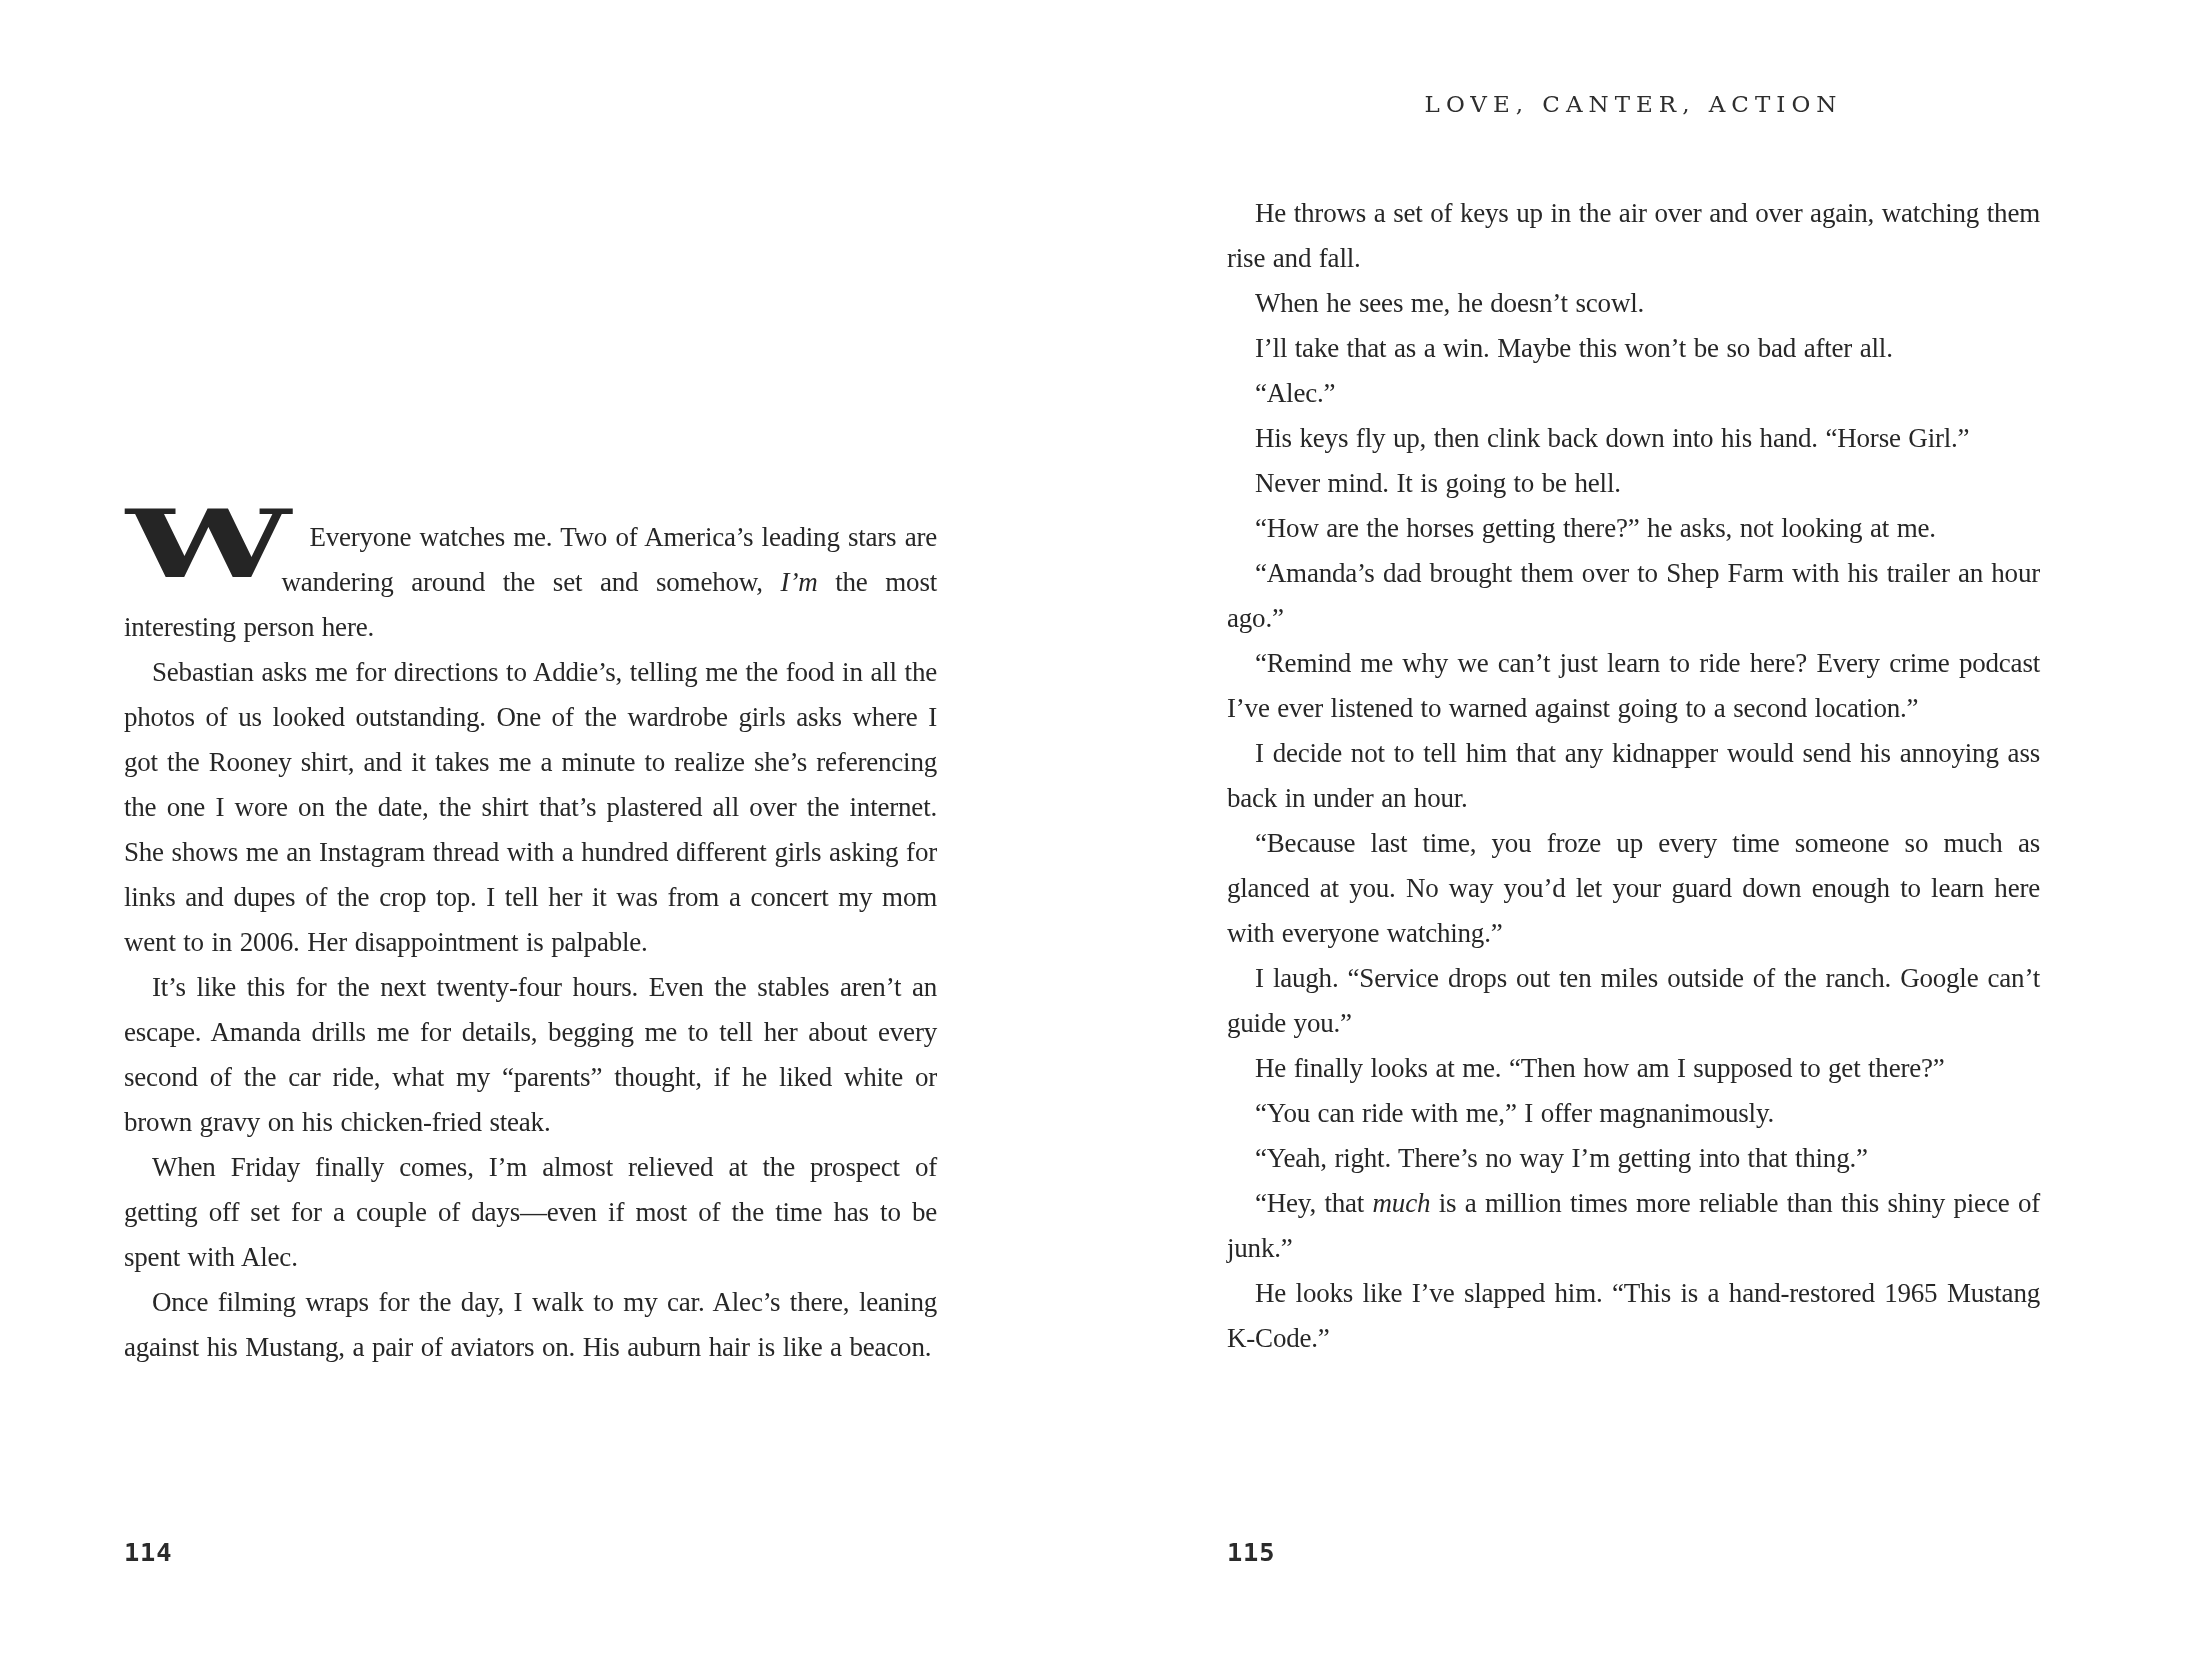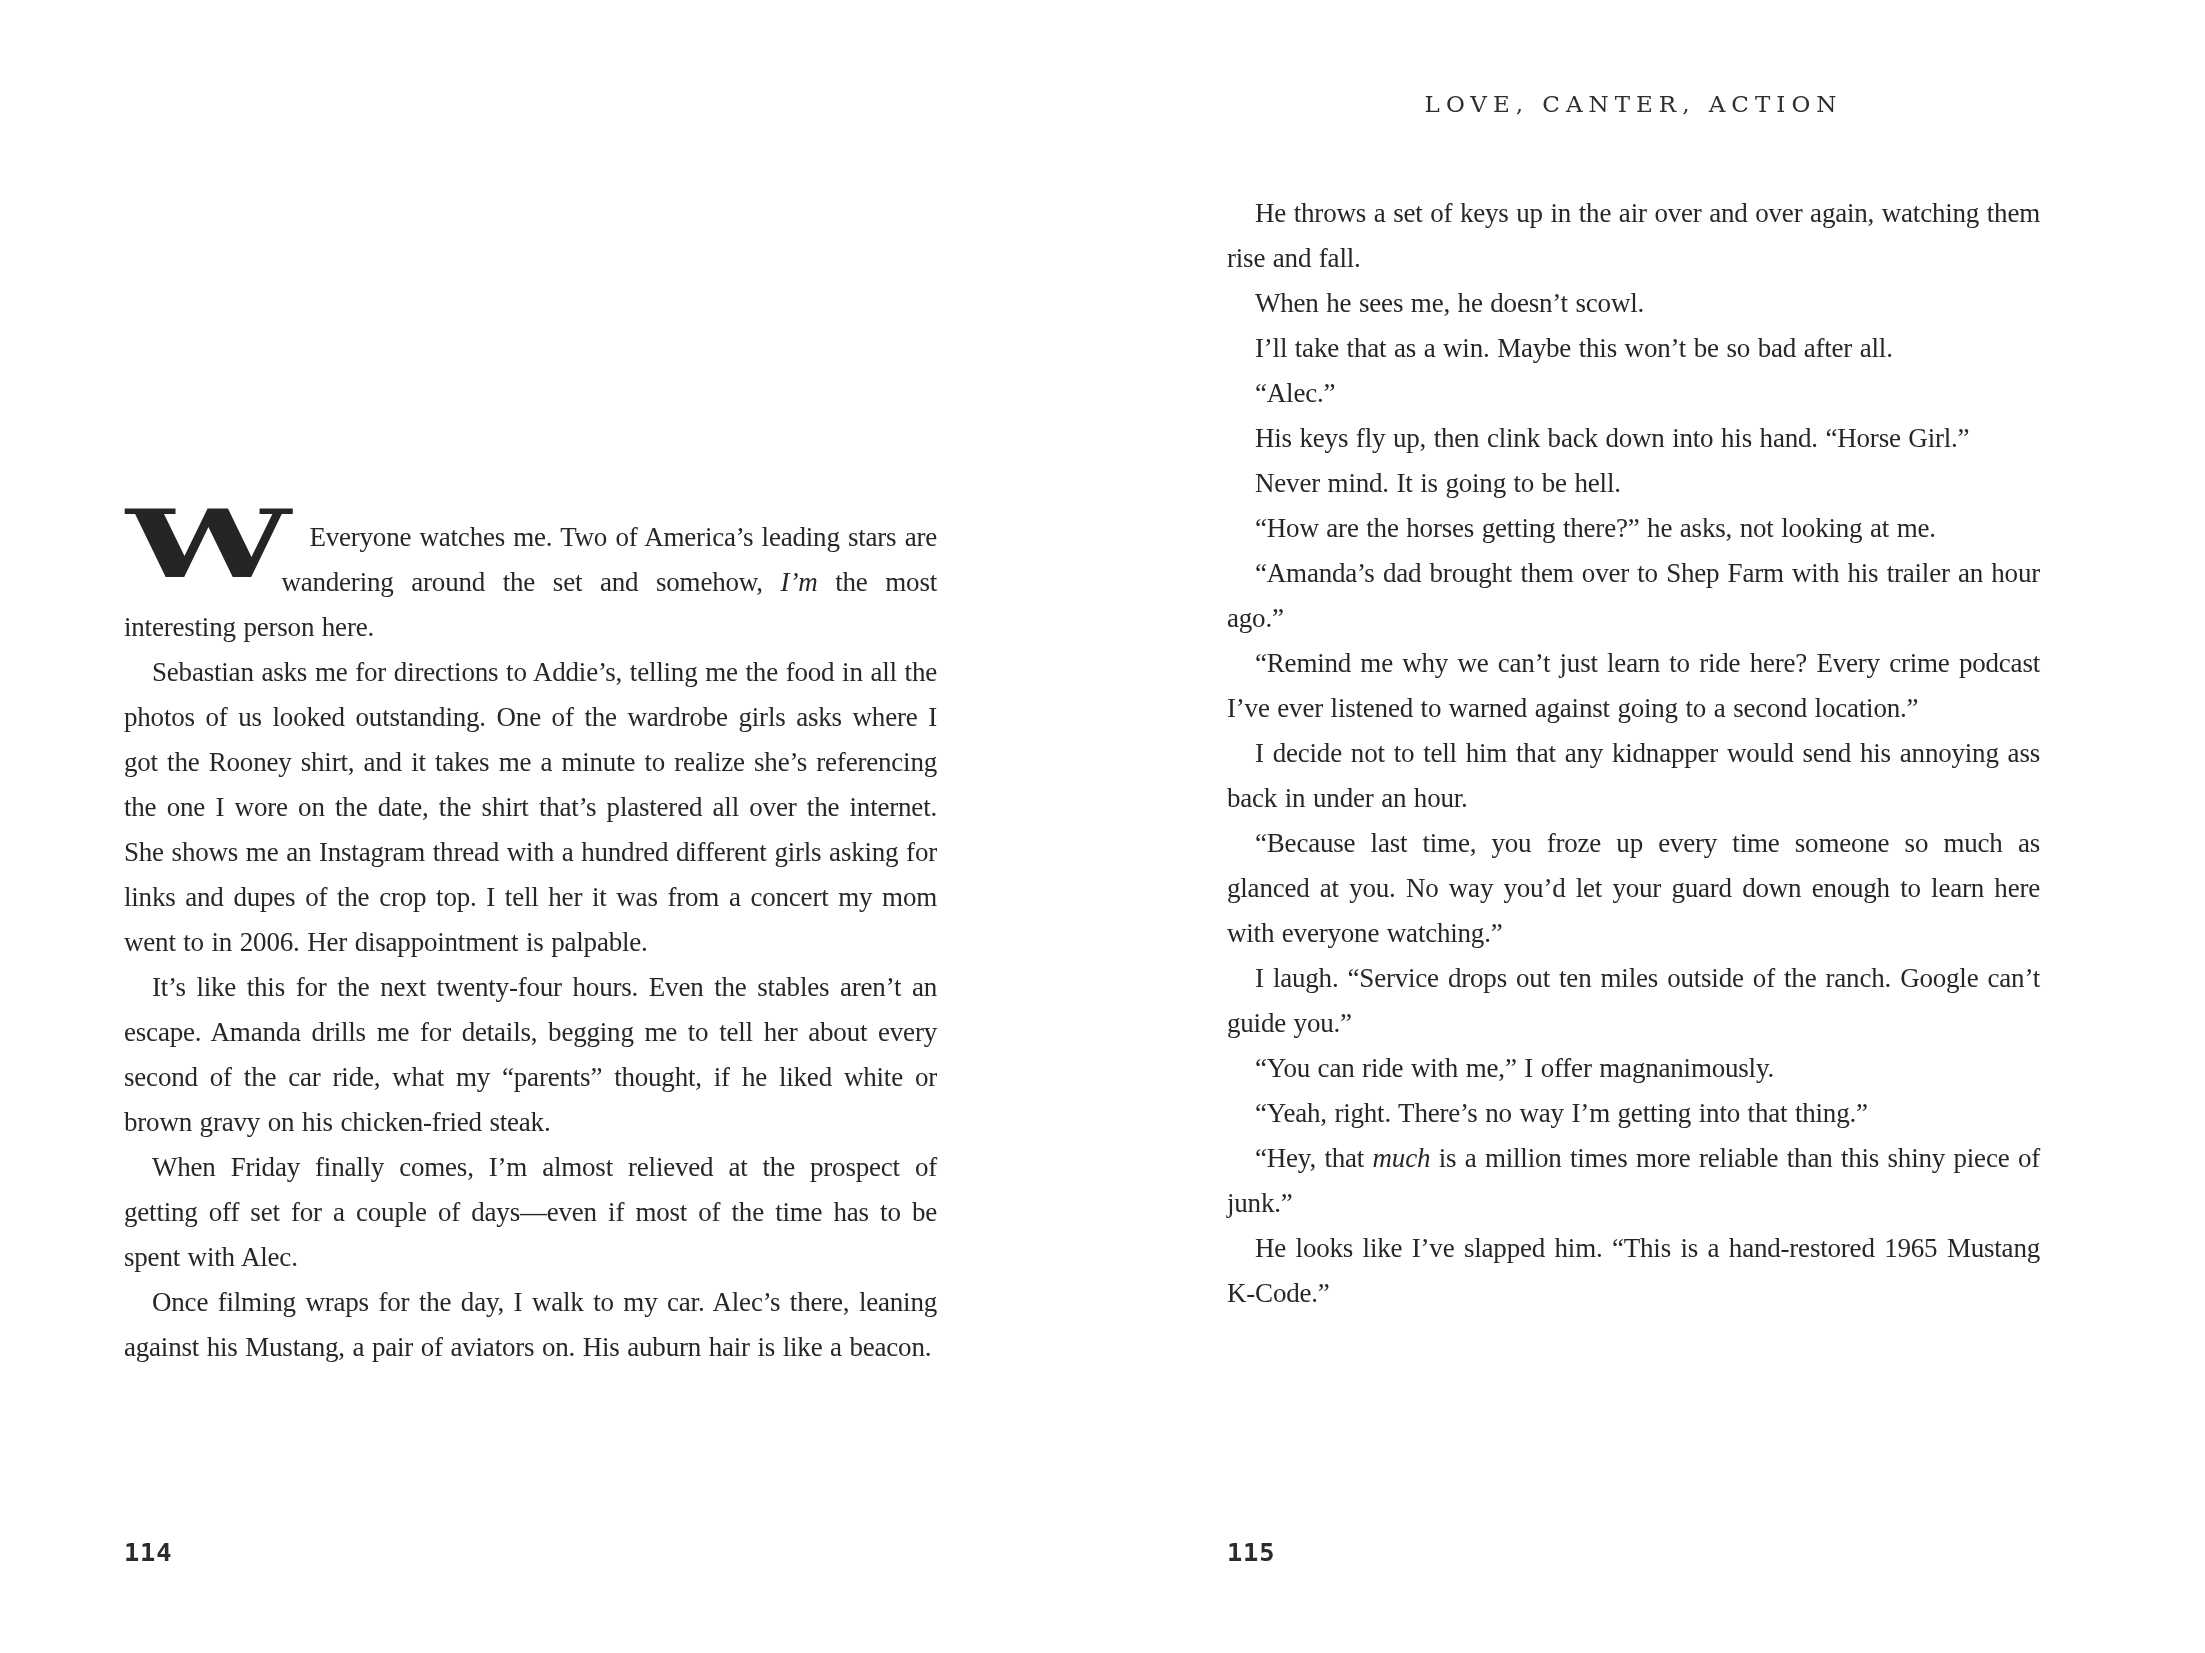--- a/index.html
+++ b/index.html
@@ -144,20 +144,21 @@
       <p class="para"><span>I’ll take that as a win. Maybe this won’t be so bad after all.</span><em></em><span></span></p>
       <p class="para"><span>“Alec.”</span><em></em><span></span></p>
       <p class="para"><span>His keys fly up, then clink back down into his hand. “Horse Girl.”</span><em></em><span></span></p>
       <p class="para"><span>Never mind. It is going to be hell.</span><em></em><span></span></p>
       <p class="para"><span>“How are the horses getting there?” he asks, not looking at me.</span><em></em><span></span></p>
       <p class="para"><span>“Amanda’s dad brought them over to Shep Farm with his trailer an hour ago.”</span><em></em><span></span></p>
       <p class="para"><span>“Remind me why we can’t just learn to ride here? Every crime podcast I’ve ever listened to warned against going to a second location.”</span><em></em><span></span></p>
       <p class="para"><span>I decide not to tell him that any kidnapper would send his annoying ass back in under an hour.</span><em></em><span></span></p>
       <p class="para"><span>“Because last time, you froze up every time someone so much as glanced at you. No way you’d let your guard down enough to learn here with everyone watching.”</span><em></em><span></span></p>
       <p class="para"><span>I laugh. “Service drops out ten miles outside of the ranch. Google can’t guide you.”</span><em></em><span></span></p>
+      <p class="para"><span>He finally looks at me. “Then how am I supposed to get there?”</span><em></em><span></span></p>
       <p class="para"><span>“You can ride with me,” I offer magnanimously.</span><em></em><span></span></p>
       <p class="para"><span>“Yeah, right. There’s no way I’m getting into that thing.”</span><em></em><span></span></p>
       <p class="para"><span>“Hey, that </span><em>much</em><span> is a million times more reliable than this shiny piece of junk.”</span></p>
       <p class="para"><span>He looks like I’ve slapped him. “This is a hand-restored 1965 Mustang K-Code.”</span><em></em><span></span></p>
     </div>
 
     <div class="folio">115</div>
   </section>
 
 </div>

